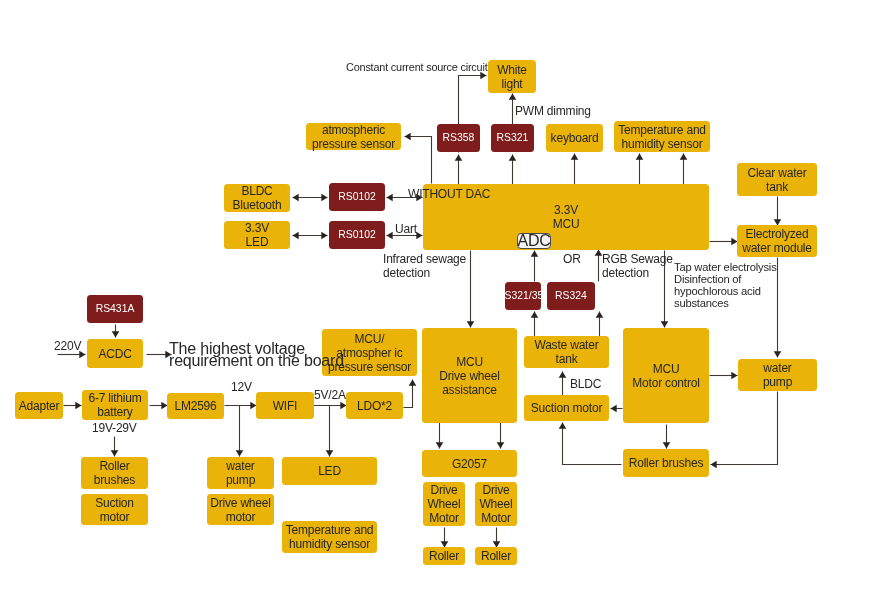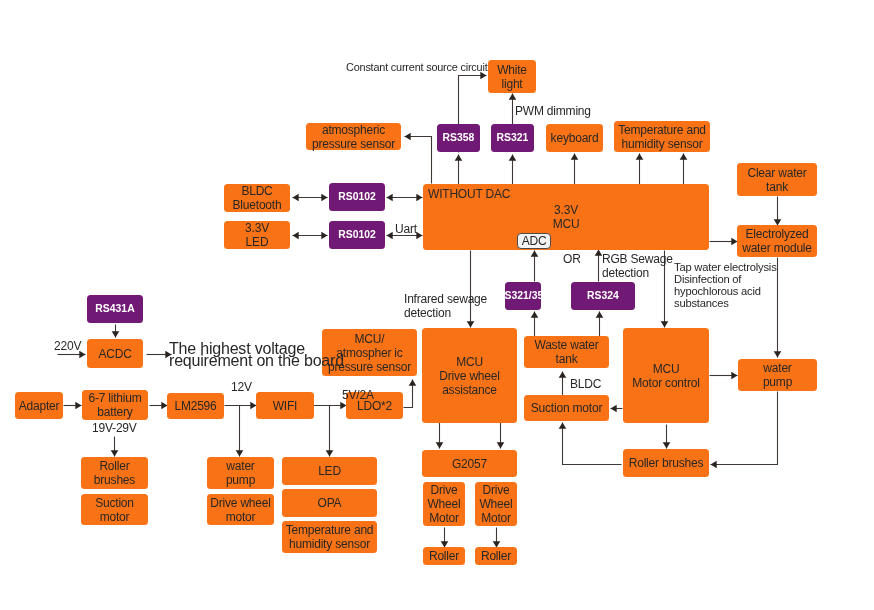--- a/index.html
+++ b/index.html
@@ -4,26 +4,26 @@
 <style>
   html,body{margin:0;padding:0;background:#ffffff;}
   body{width:874px;height:610px;overflow:hidden;
        font-family:"Liberation Sans",sans-serif;}
   #diagram{position:relative;width:874px;height:610px;}
   #edges{position:absolute;left:0;top:0;width:874px;height:610px;}
   .node{position:absolute;box-sizing:border-box;border-radius:3.5px;
         display:flex;align-items:center;justify-content:center;
         text-align:center;font-size:12px;line-height:14px;white-space:pre;
         letter-spacing:-0.2px;}
-  .grey{background:#f97316;color:#272727;}
-  .blue{background:#701a75;color:#ffffff;border-radius:3.5px;font-size:10.4px;line-height:12px;letter-spacing:0px;font-weight:bold;}
+  .grey{background:#eab308;color:#272727;}
+  .blue{background:#7f1d1d;color:#ffffff;border-radius:3.5px;font-size:10.4px;line-height:12px;letter-spacing:0px;}
   .elbl{position:absolute;color:#272727;font-size:12px;line-height:14px;
         white-space:pre;letter-spacing:-0.2px;}
   .adc{position:absolute;box-sizing:border-box;border:1px solid #4a4a4a;
-       border-radius:4px;background:#f3f3f3;color:#272727;font-size:12px;
+       border-radius:4px;background:#f3f3f3;color:#272727;font-size:16px;
        letter-spacing:-0.2px;
        display:flex;align-items:center;justify-content:center;}
 </style>
 </head>
 <body>
 
 <div id="diagram">
   <svg id="edges" viewBox="0 0 874 610">
    <g>
     <polyline points="458.5,152.5 458.5,75.5 486.5,75.5" fill="none" stroke="#3f3835" stroke-width="1.1"></polyline>
@@ -211,21 +211,21 @@
 Bluetooth</span></div>
   <div class="node grey" style="left:224px;top:221px;width:66px;height:28px"><span>3.3V
 LED</span></div>
   <div class="node blue" style="left:329px;top:183px;width:56px;height:28px"><span>RS0102</span></div>
   <div class="node blue" style="left:329px;top:221px;width:56px;height:28px"><span>RS0102</span></div>
   <div class="node grey" style="left:737px;top:163px;width:80px;height:33px"><span>Clear water
 tank</span></div>
   <div class="node grey" style="left:737px;top:225px;width:80px;height:32px"><span>Electrolyzed
 water module</span></div>
   <div class="node blue" style="left:505px;top:282px;width:36px;height:28px"><span>RS321/358</span></div>
-  <div class="node blue" style="left:571px;top:282px;width:64px;height:28px"><span>RS324</span></div>
+  <div class="node blue" style="left:547px;top:282px;width:48px;height:28px"><span>RS324</span></div>
   <div class="node grey" style="left:524px;top:336px;width:85px;height:32px"><span>Waste water
 tank</span></div>
   <div class="node grey" style="left:524px;top:395px;width:85px;height:26px"><span>Suction motor</span></div>
   <div class="node grey" style="left:623px;top:328px;width:86px;height:95px"><span>MCU
 Motor control</span></div>
   <div class="node grey" style="left:738px;top:359px;width:79px;height:32px"><span>water
 pump</span></div>
   <div class="node grey" style="left:623px;top:449px;width:86px;height:28px"><span>Roller brushes</span></div>
   <div class="node grey" style="left:422px;top:328px;width:95px;height:95px"><span>MCU
 Drive wheel
@@ -252,41 +252,40 @@
 pressure sensor</span></div>
   <div class="node grey" style="left:81px;top:457px;width:67px;height:32px"><span>Roller
 brushes</span></div>
   <div class="node grey" style="left:81px;top:494px;width:67px;height:31px"><span>Suction
 motor</span></div>
   <div class="node grey" style="left:207px;top:457px;width:67px;height:32px"><span>water
 pump</span></div>
   <div class="node grey" style="left:207px;top:494px;width:67px;height:31px"><span>Drive wheel
 motor</span></div>
   <div class="node grey" style="left:282px;top:457px;width:95px;height:28px"><span>LED</span></div>
-  <div class="node grey" style="left:282px;top:489px;width:95px;height:28px"><span>OPA</span></div>
   <div class="node grey" style="left:282px;top:521px;width:95px;height:32px"><span>Temperature and
 humidity sensor</span></div>
   <div class="node grey" style="left:423px;top:184px;width:286px;height:66px"><span>3.3V
 MCU</span></div>
-  <div class="elbl" style="left:428px;top:187px">WITHOUT DAC</div>
+  <div class="elbl" style="left:408px;top:187px">WITHOUT DAC</div>
   <div class="adc" style="left:517px;top:233px;width:34px;height:16px">
       <span>ADC</span>
     </div>
   <div class="elbl" style="left:346px;top:61px;font-size:10.9px;line-height:13px;">Constant current source circuit</div>
   <div class="elbl" style="left:515px;top:104px;">PWM dimming</div>
   <div class="elbl" style="left:395px;top:222px;">Uart</div>
-  <div class="elbl" style="left:404px;top:252px;margin-top:40px;">Infrared sewage
+  <div class="elbl" style="left:383px;top:252px;">Infrared sewage
 detection</div>
   <div class="elbl" style="left:563px;top:252px;">OR</div>
   <div class="elbl" style="left:602px;top:252px;">RGB Sewage
 detection</div>
   <div class="elbl" style="left:674px;top:262px;font-size:11.2px;line-height:11.9px;">Tap water electrolysis
 Disinfection of
 hypochlorous acid
 substances</div>
   <div class="elbl" style="left:570px;top:377px;">BLDC</div>
   <div class="elbl" style="left:54px;top:339px;">220V</div>
   <div class="elbl" style="left:169px;top:343px;font-size:16px;line-height:11.8px;">The highest voltage
 requirement on the board</div>
   <div class="elbl" style="left:92px;top:421px;">19V-29V</div>
   <div class="elbl" style="left:231px;top:380px;">12V</div>
-  <div class="elbl" style="left:314px;top:388px;padding-left:28px;">5V/2A</div>
+  <div class="elbl" style="left:314px;top:388px;">5V/2A</div>
 </div>
 
 </body></html>

